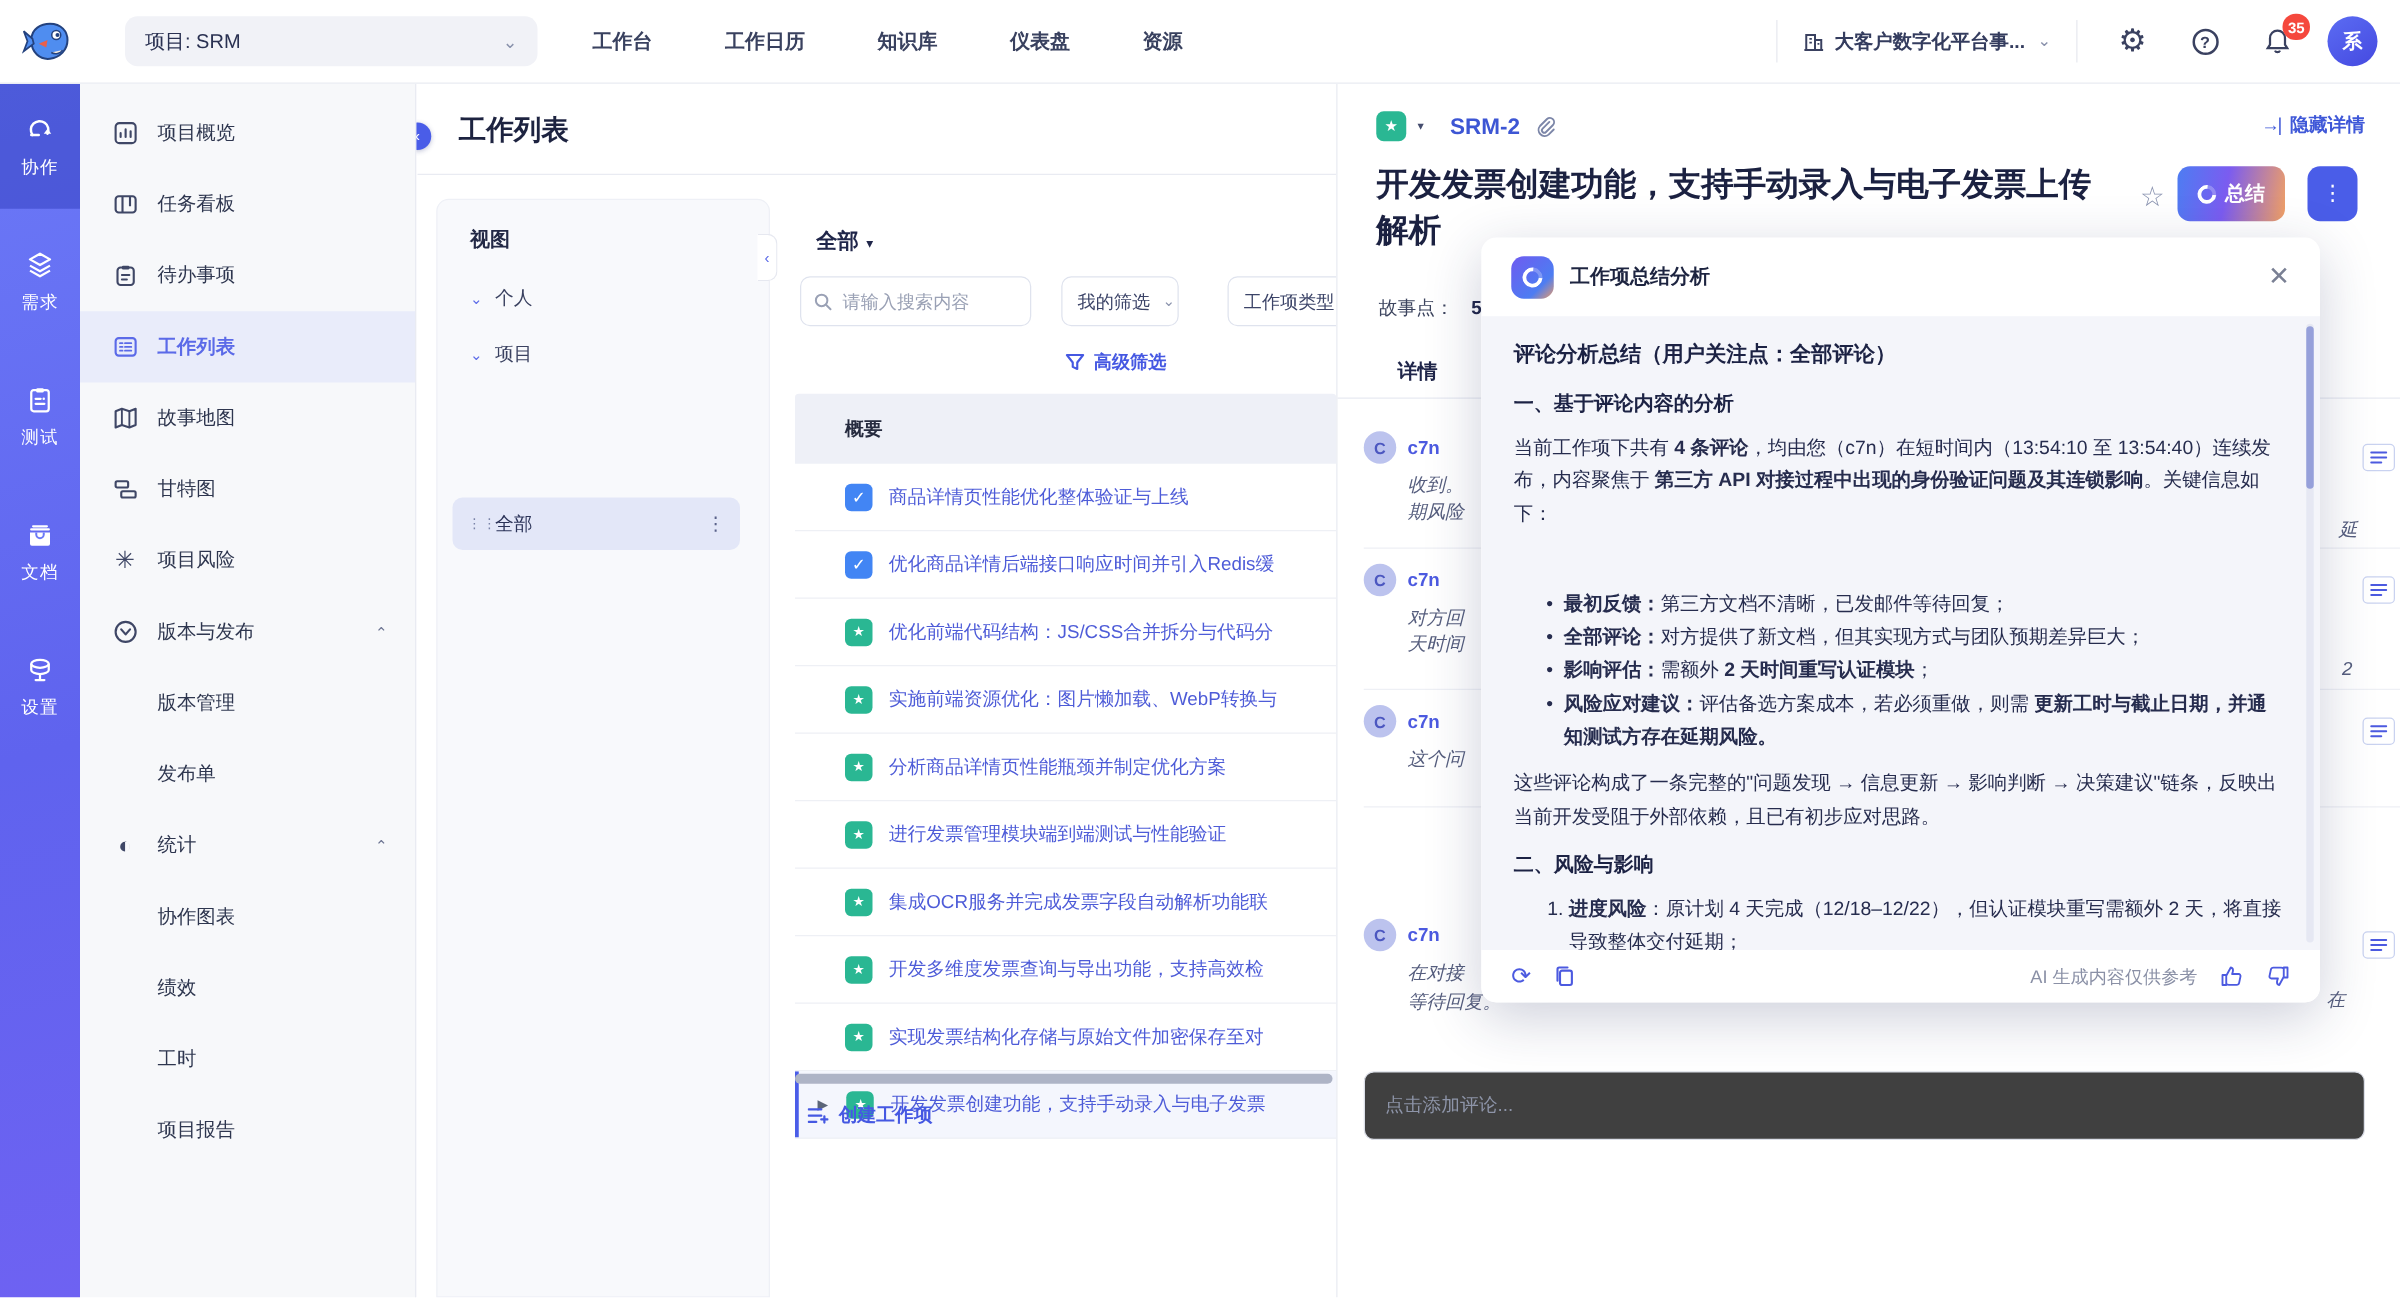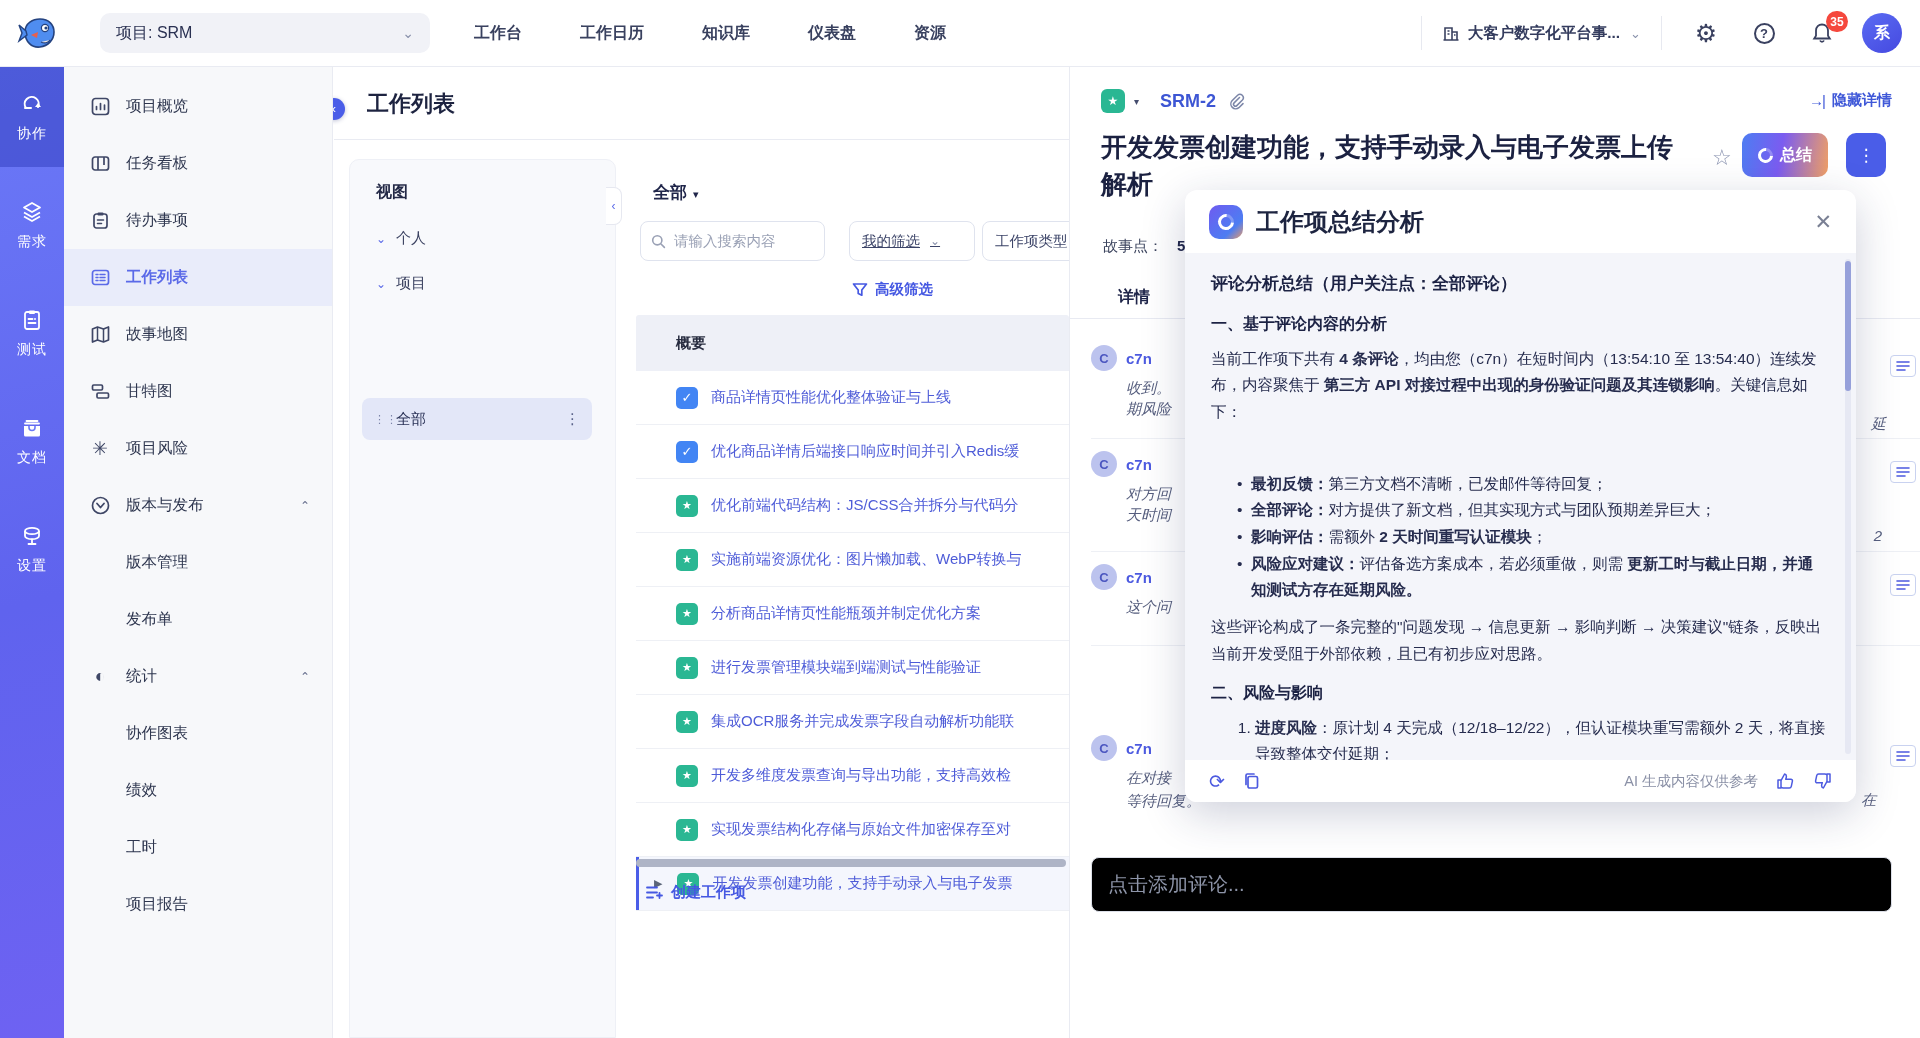--- a/index.html
+++ b/index.html
@@ -53,21 +53,21 @@
   .drag-dots { color:#7a83a8; font-size:11px; letter-spacing:1px; width:14px; line-height:5px; }
   .view-selected .vlabel { font-size:15px; color:#2b3358; margin-left:8px; }
   .view-selected .vmenu { margin-left:auto; color:#5a628a; font-size:15px; }
   .panel-handle { position:absolute; left:272px; top:120px; width:16px; height:38px; background:#fff; border:1px solid #e6e8f0; border-left:none; border-radius:0 8px 8px 0; display:flex; align-items:center; justify-content:center; color:#5b6ae8; font-size:12px; cursor:pointer; }
 
   .list-pane { position:absolute; left:296px; top:92px; right:0; bottom:0; background:#fff; }
   .list-title { position:absolute; left:23px; top:22px; font-size:17px; font-weight:700; color:#20264a; cursor:pointer; }
   .list-title .dd { font-size:11px; color:#20264a; margin-left:6px; }
   .search-box { position:absolute; left:10px; top:62px; width:185px; height:40px; border:1px solid #dfe3ee; border-radius:8px; display:flex; align-items:center; padding:0 10px; gap:8px; color:#9aa1b5; font-size:14.5px; background:#fff; }
   .filter-dd { position:absolute; top:62px; height:40px; border:1px solid #dfe3ee; border-radius:8px; display:flex; align-items:center; padding:0 12px; gap:10px; color:#3c4468; font-size:14.5px; background:#fff; cursor:pointer; white-space:nowrap; overflow:hidden; }
-  .filter-my { left:219px; width:126px;text-decoration:underline; }
+  .filter-my { left:219px; width:94px; }
   .filter-type { left:352px; width:120px; }
   .filter-dd .chev { color:#8a92ac; font-size:12px; }
   .adv-filter { position:absolute; left:222px; top:121px; display:flex; align-items:center; gap:7px; color:#4558e2; font-size:14.5px; font-weight:700; cursor:pointer;text-align:right; }
 
   .wtable { position:absolute; left:6px; top:156px; right:0; }
   .whead { height:56px; background:#eef0f7; display:flex; align-items:center; padding-left:40px; font-size:15px; font-weight:700; color:#262b3f; border-radius:3px 3px 0 0; }
   .wrow { height:54px; display:flex; align-items:center; padding-left:40px; gap:13px; border-bottom:1px solid #eef0f5; position:relative; cursor:pointer; white-space:nowrap; overflow:hidden; }
   .wicon { width:22px; height:22px; border-radius:5px; flex:0 0 22px; display:flex; align-items:center; justify-content:center; color:#fff; }
   .wicon.done { background:#4285f4; font-size:13px; font-weight:700; }
   .wicon.story { background:#2ab793; font-size:11px; }
@@ -98,28 +98,28 @@
   .d-tab-line { position:absolute; left:0; right:0; top:251px; height:1px; background:#e8eaf2; }
 
   .comment { position:absolute; left:21px; right:0; }
   .c-head { display:flex; align-items:center; gap:9px; }
   .c-avatar { width:26px; height:26px; border-radius:50%; background:#bcc3ee; color:#4c57c0; font-size:13px; font-weight:700; display:flex; align-items:center; justify-content:center; }
   .c-name { font-size:15px; font-weight:700; color:#4c5ae0; }
   .c-line { font-style:italic; font-size:15px; color:#565e7e; margin-left:35px; margin-top:8px; }
   .c-sep { position:absolute; left:21px; right:0; height:1px; background:#eef0f5; }
   .c-action { position:absolute; right:4px; width:26px; height:22px; border:1px solid #c9d2f0; border-radius:4px; color:#4c5ae0; display:flex; align-items:center; justify-content:center; cursor:pointer; background:#fff; }
   .c-sliver { position:absolute; font-style:italic; font-size:15px; color:#565e7e; }
-  .comment-input { position:absolute; left:21px; right:28px; top:790px; height:55px; border:1px solid #dcdfe8; border-radius:8px; display:flex; align-items:center; padding:0 16px; color:#8d94a8; font-size:20px; cursor:text; background:#000000; }
+  .comment-input { position:absolute; left:21px; right:28px; top:790px; height:55px; border:1px solid #dcdfe8; border-radius:8px; display:flex; align-items:center; padding:0 16px; color:#8d94a8; font-size:15px; cursor:text; background:#404040; }
 
   
   .modal { position:absolute; left:1185px; top:190px; width:671px; height:612px; background:#fff; border-radius:12px; box-shadow:0 12px 44px rgba(30,40,90,.22); z-index:50; overflow:hidden; }
   .m-head { height:63px; display:flex; align-items:center; padding:0 24px; }
   .m-icon { width:34px; height:34px; border-radius:10px; background:linear-gradient(135deg,#6f5bf0,#4d7df2 70%,#e89a6a); display:flex; align-items:center; justify-content:center; }
   .m-icon .swirl { width:16px; height:16px; border-width:3.5px; }
-  .m-title { font-size:24px; font-weight:700; color:#1d2440; margin-left:13px; }
+  .m-title { font-size:16px; font-weight:700; color:#1d2440; margin-left:13px; }
   .m-close { margin-left:auto; color:#7a8094; font-size:21px; cursor:pointer; }
   .m-body { position:relative; height:507px; background:#f4f5fa; padding:16px 30px 0 26px; overflow:hidden; font-size:15.5px; line-height:1.72; color:#262c4e; }
   .m-body h3 { font-size:17px; font-weight:700; margin-bottom:12px; color:#1c2244; }
   .m-body h4 { font-size:16px; font-weight:700; margin:12px 0 8px; color:#1c2244; }
   .m-body p { margin-bottom:10px; }
   .m-body ul { list-style:none; padding-left:26px; margin-bottom:10px;margin-top:45px; }
   .m-body ul li { position:relative; padding-left:14px; }
   .m-body ul li::before { content:"•"; position:absolute; left:0; }
   .m-body ol { padding-left:44px; }
   .m-body b { font-weight:700; }

